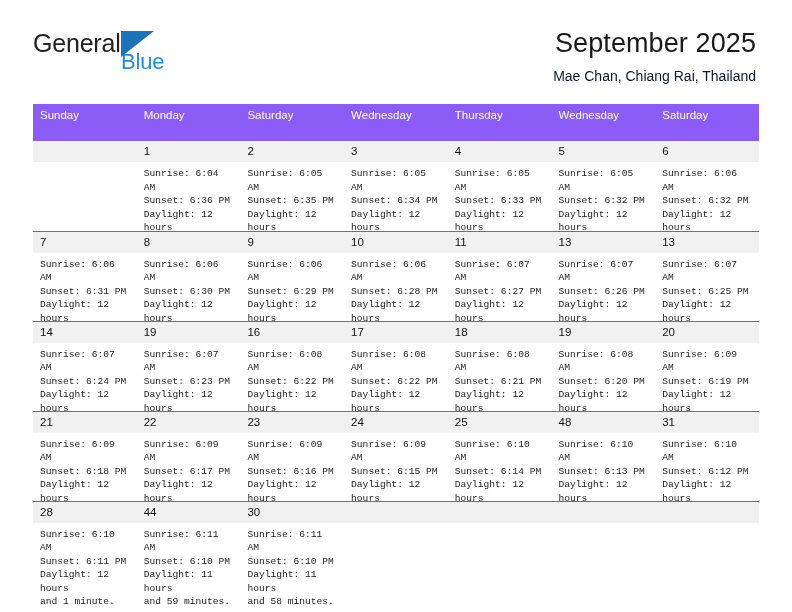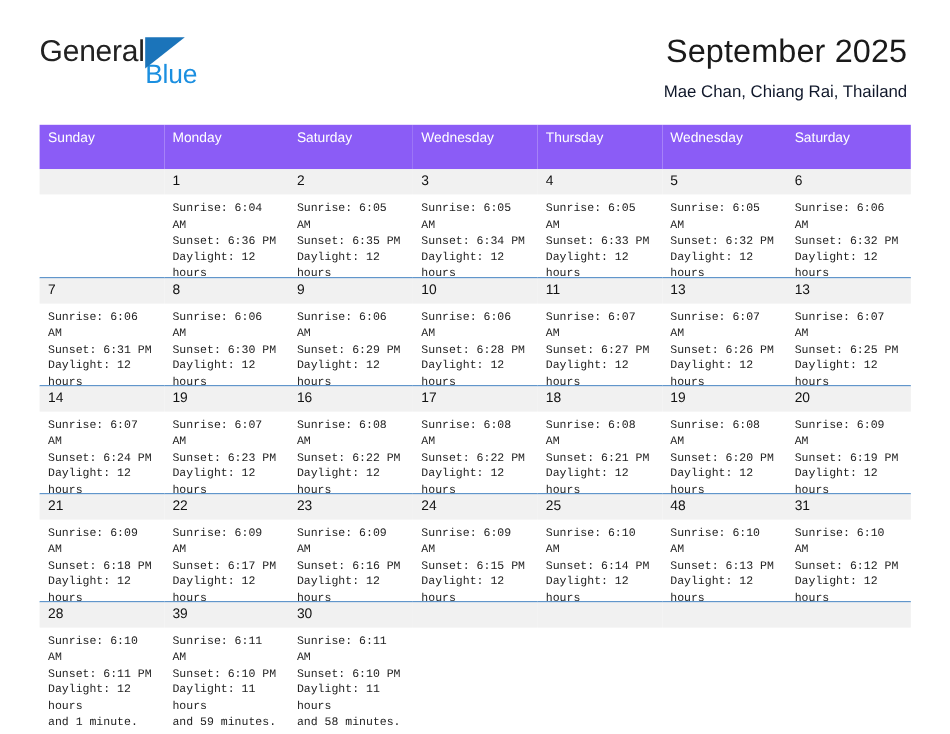--- a/index.html
+++ b/index.html
@@ -426,21 +426,21 @@
           <div class="daycell">
             <div class="daynum">28</div>
             <div class="dayinfo">Sunrise: 6:10 AM
 Sunset: 6:11 PM
 Daylight: 12 hours
 and 1 minute.</div>
           </div>
         </td>
         <td>
           <div class="daycell">
-            <div class="daynum">39</div>
+            <div class="daynum">44</div>
             <div class="dayinfo">Sunrise: 6:11 AM
 Sunset: 6:10 PM
 Daylight: 11 hours
 and 59 minutes.</div>
           </div>
         </td>
         <td>
           <div class="daycell">
             <div class="daynum">30</div>
             <div class="dayinfo">Sunrise: 6:11 AM

